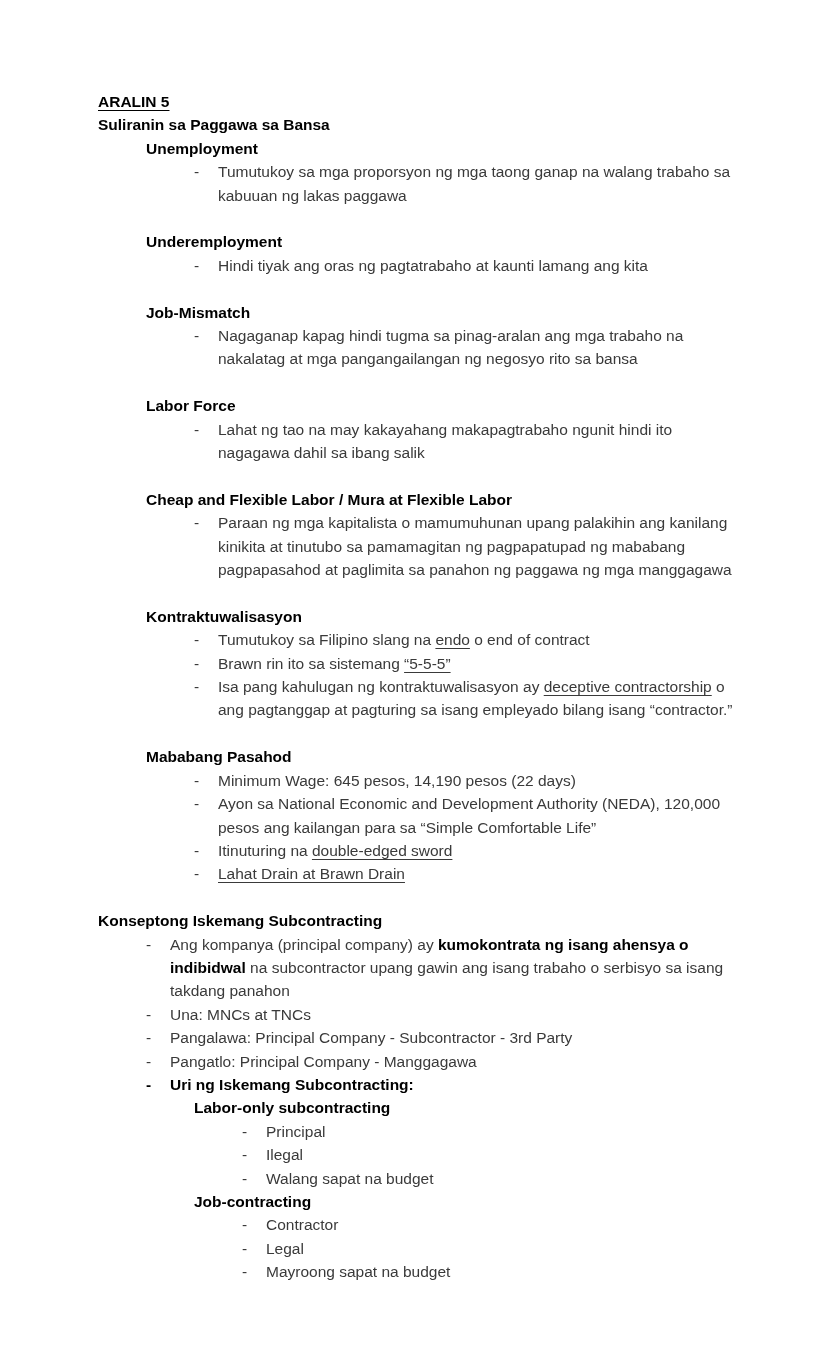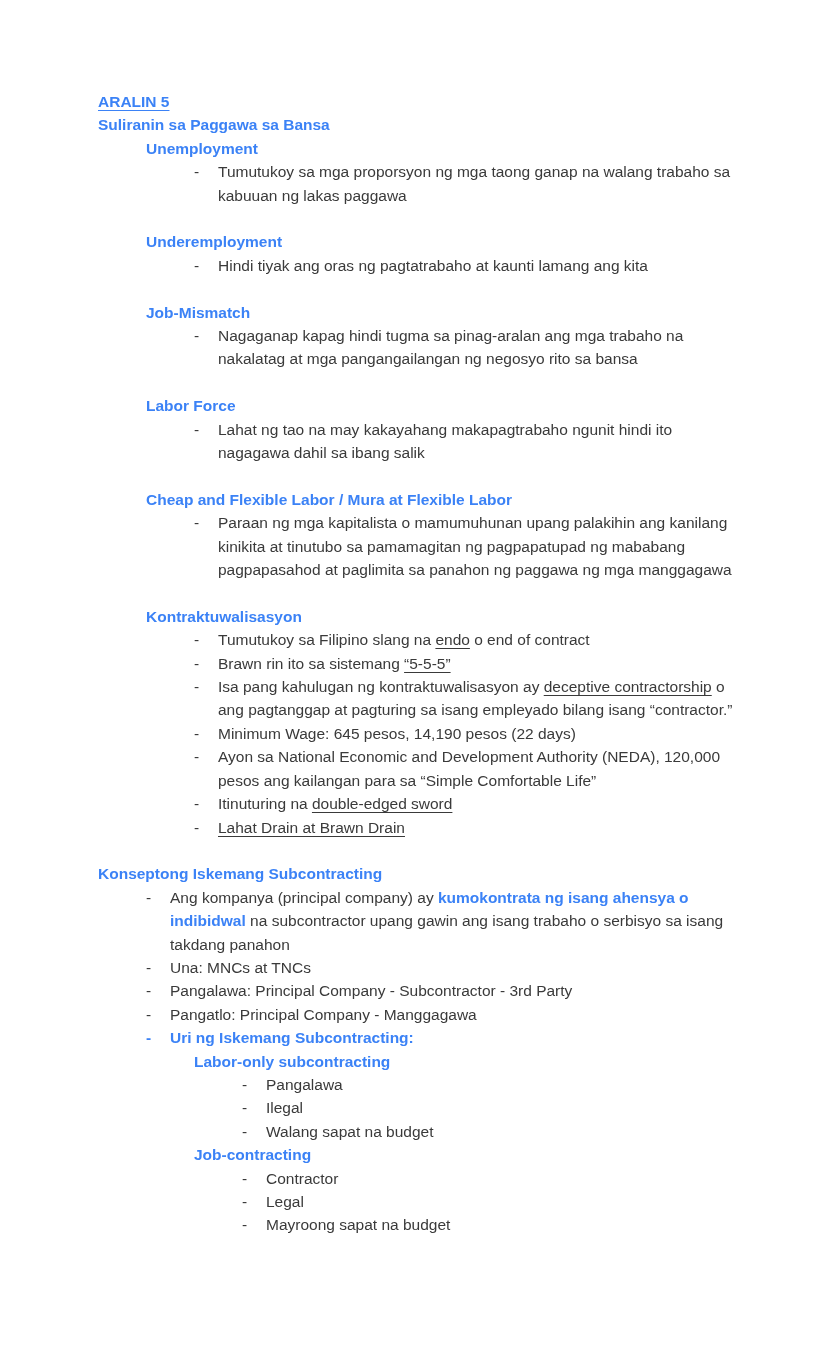--- a/index.html
+++ b/index.html
@@ -21,21 +21,21 @@
     display:flex;
     align-items:flex-start;
   }
   .line.gap{margin-top:23.4px;justify-content:flex-end;}
   .i0{margin-left:0;}
   .i1{margin-left:48px;}
   .i2{margin-left:96px;}
   .i3{margin-left:144px;}
   .dash{flex:0 0 24px;width:24px;}
   .runs{flex:1 1 auto;min-width:0;}
-  .b{font-weight:700;color:#3b82f6;}
+  .b{font-weight:700;color:#000000;}
   .u{text-decoration:underline;text-underline-offset:3px;}
 </style>
 </head>
 <body>
 
 <div class="page">
   <div id="doc">
       <div class="line i0">
         <span class="runs"><span class="b u">ARALIN 5</span></span>
       </div>
@@ -85,20 +85,23 @@
         <span class="runs"><span class="">Tumutukoy sa Filipino slang na </span><span class="u">endo</span><span class=""> o end of contract</span></span>
       </div>
       <div class="line i2">
         <span class="dash">-</span>
         <span class="runs"><span class="">Brawn rin ito sa sistemang </span><span class="u">“5-5-5”</span></span>
       </div>
       <div class="line i2">
         <span class="dash">-</span>
         <span class="runs"><span class="">Isa pang kahulugan ng kontraktuwalisasyon ay </span><span class="u">deceptive contractorship</span><span class=""> o ang pagtanggap at pagturing sa isang empleyado bilang isang “contractor.”</span></span>
       </div>
+      <div class="line i1 gap">
+        <span class="runs"><span class="b ">Mababang Pasahod</span></span>
+      </div>
       <div class="line i2">
         <span class="dash">-</span>
         <span class="runs"><span class="">Minimum Wage: 645 pesos, 14,190 pesos (22 days)</span></span>
       </div>
       <div class="line i2">
         <span class="dash">-</span>
         <span class="runs"><span class="">Ayon sa National Economic and Development Authority (NEDA), 120,000 pesos ang kailangan para sa “Simple Comfortable Life”</span></span>
       </div>
       <div class="line i2">
         <span class="dash">-</span>
@@ -129,21 +132,21 @@
       </div>
       <div class="line i1">
         <span class="dash b">-</span>
         <span class="runs"><span class="b ">Uri ng Iskemang Subcontracting:</span></span>
       </div>
       <div class="line i2">
         <span class="runs"><span class="b ">Labor-only subcontracting</span></span>
       </div>
       <div class="line i3">
         <span class="dash">-</span>
-        <span class="runs"><span class="">Pangalawa</span></span>
+        <span class="runs"><span class="">Principal</span></span>
       </div>
       <div class="line i3">
         <span class="dash">-</span>
         <span class="runs"><span class="">Ilegal</span></span>
       </div>
       <div class="line i3">
         <span class="dash">-</span>
         <span class="runs"><span class="">Walang sapat na budget</span></span>
       </div>
       <div class="line i2">

